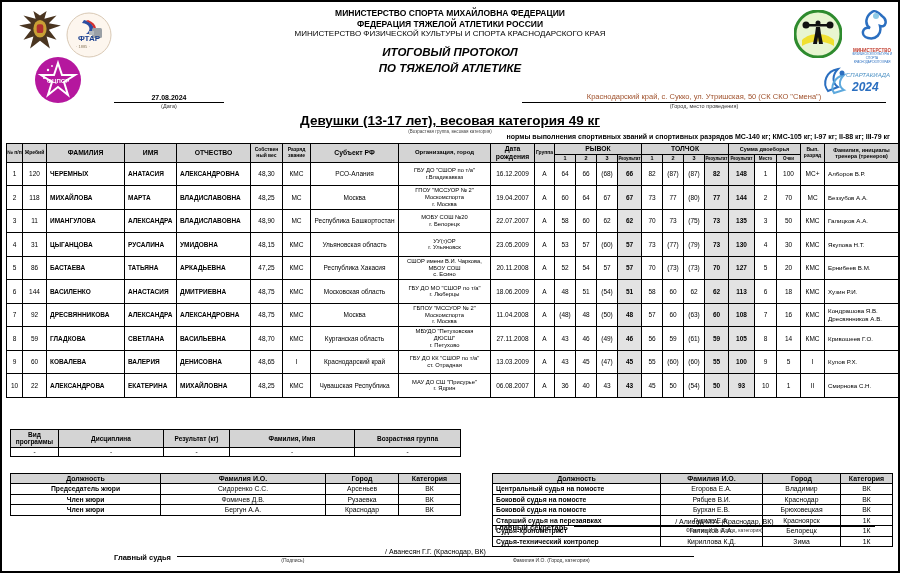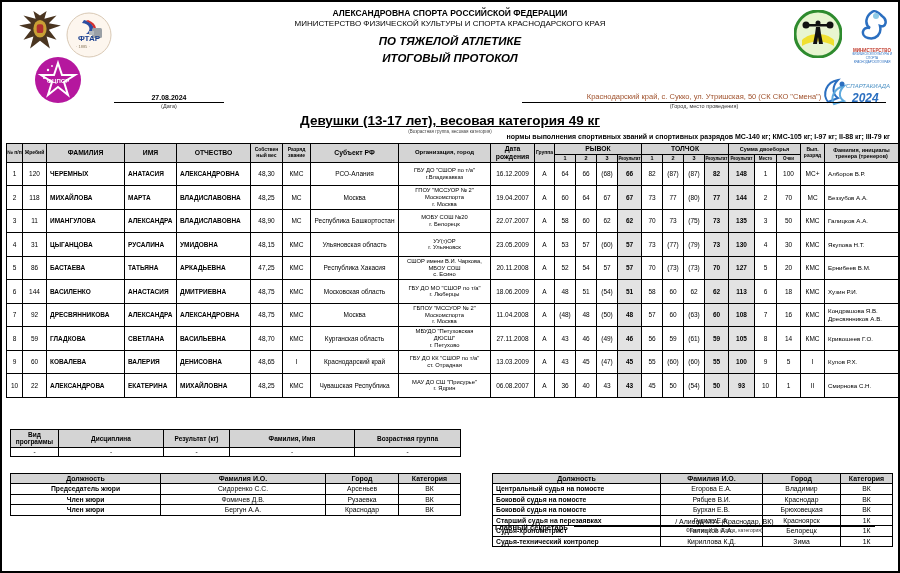--- a/index.html
+++ b/index.html
@@ -115,36 +115,37 @@
     </svg>
   </div>
   <div class="logo" style="left:846px; top:8px; width:48px; text-align:center;">
     <svg width="40" height="34" viewBox="0 0 40 34">
       <path d="M20 2 C14 6 12 14 18 18 C10 16 8 26 16 28 C24 30 30 24 28 16 C34 18 36 10 30 6 C26 2 22 0 20 2 Z" fill="none" stroke="#2b6fc0" stroke-width="2.5"></path>
       <circle cx="24" cy="6" r="3" fill="#8ecae6"></circle>
     </svg>
     <div style="font-size:4.5px; font-weight:bold; color:#c0392b; line-height:1.2;">МИНИСТЕРСТВО</div>
     <div style="font-size:3px; color:#2b6fc0; line-height:1.3;">ФИЗИЧЕСКОЙ КУЛЬТУРЫ И СПОРТА<br>КРАСНОДАРСКОГО КРАЯ</div>
   </div>
-  <div class="logo" style="left:816px; top:72px;">
+  <div class="logo" style="left:816px; top:61px;">
     <svg width="74" height="36" viewBox="0 0 74 36">
       <path d="M10 28 C4 20 8 8 20 6 C14 12 14 20 20 24 Z" fill="none" stroke="#2b6fc0" stroke-width="2"></path>
       <path d="M16 30 C12 24 16 14 26 12 C20 18 21 24 26 27 Z" fill="none" stroke="#5da9dd" stroke-width="2"></path>
       <circle cx="24" cy="10" r="2.5" fill="#2b6fc0"></circle>
       <text x="28" y="14" font-size="6" font-style="italic" fill="#4a90c4" font-family="Liberation Sans, sans-serif">СПАРТАКИАДА</text>
       <text x="34" y="28" font-size="12" font-weight="bold" font-style="italic" fill="#2b6fc0" font-family="Liberation Sans, sans-serif">2024</text>
     </svg>
   </div>
 
   <div class="hdr-center">
-    <div class="hl1">АЛЕКСАНДРОВНА СПОРТА  РОССИЙСКОЙ ФЕДЕРАЦИИ</div>
+    <div class="hl1">МИНИСТЕРСТВО СПОРТА  МИХАЙЛОВНА ФЕДЕРАЦИИ</div>
+    <div class="hl1">ФЕДЕРАЦИЯ ТЯЖЕЛОЙ АТЛЕТИКИ РОССИИ</div>
     <div class="hl2">МИНИСТЕРСТВО ФИЗИЧЕСКОЙ КУЛЬТУРЫ И СПОРТА КРАСНОДАРСКОГО КРАЯ</div>
     <div class="title-block">
+      <div class="title-line">ИТОГОВЫЙ ПРОТОКОЛ</div>
       <div class="title-line">ПО ТЯЖЕЛОЙ АТЛЕТИКЕ</div>
-      <div class="title-line">ИТОГОВЫЙ ПРОТОКОЛ</div>
     </div>
   </div>
 
   <div class="date-block">
     <div class="date-val">27.08.2024</div>
     <div class="tiny-label">(Дата)</div>
   </div>
   <div class="loc-block">
     <div class="loc-val">Краснодарский край, с. Сукко, ул. Утришская, 50 (СК СКО "Смена")</div>
     <div class="tiny-label">(Город, место проведения)</div>
@@ -614,20 +615,30 @@
           <tr>
             <td>Судья-технический контролер</td>
             <td>Кириллова К.Д.</td>
             <td>Зима</td>
             <td>1К</td>
           </tr>
         </tbody>
     </table>
   </div>
 
+  <div class="sig sig-left">
+    <div class="sig-label">Главный судья</div>
+    <div class="sig-line">
+      <div class="sig-top">/ Аванесян Г.Г.  (Краснодар, ВК)</div>
+      <div class="sig-subs">
+        <span>(Подпись)</span>
+        <span>Фамилия И.О. (Город, категория)</span>
+      </div>
+    </div>
+  </div>
   <div class="sig sig-right">
     <div class="sig-label">Главный секретарь</div>
     <div class="sig-line">
       <div class="sig-top">/ Алиева М.А. (Краснодар, ВК)</div>
       <div class="sig-subs">
         <span>Фамилия И.О. (Город, категория)</span>
       </div>
     </div>
   </div>
 

